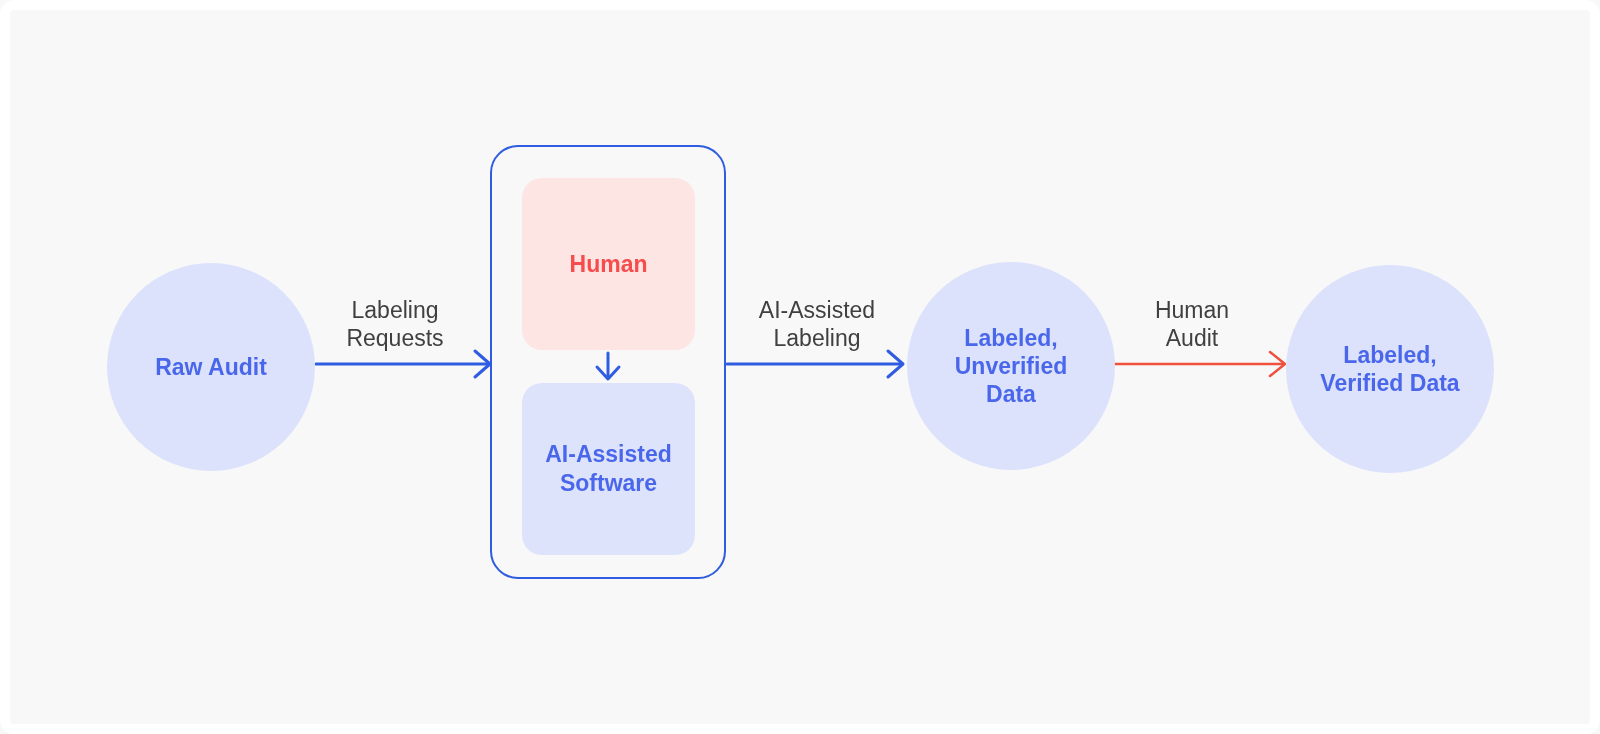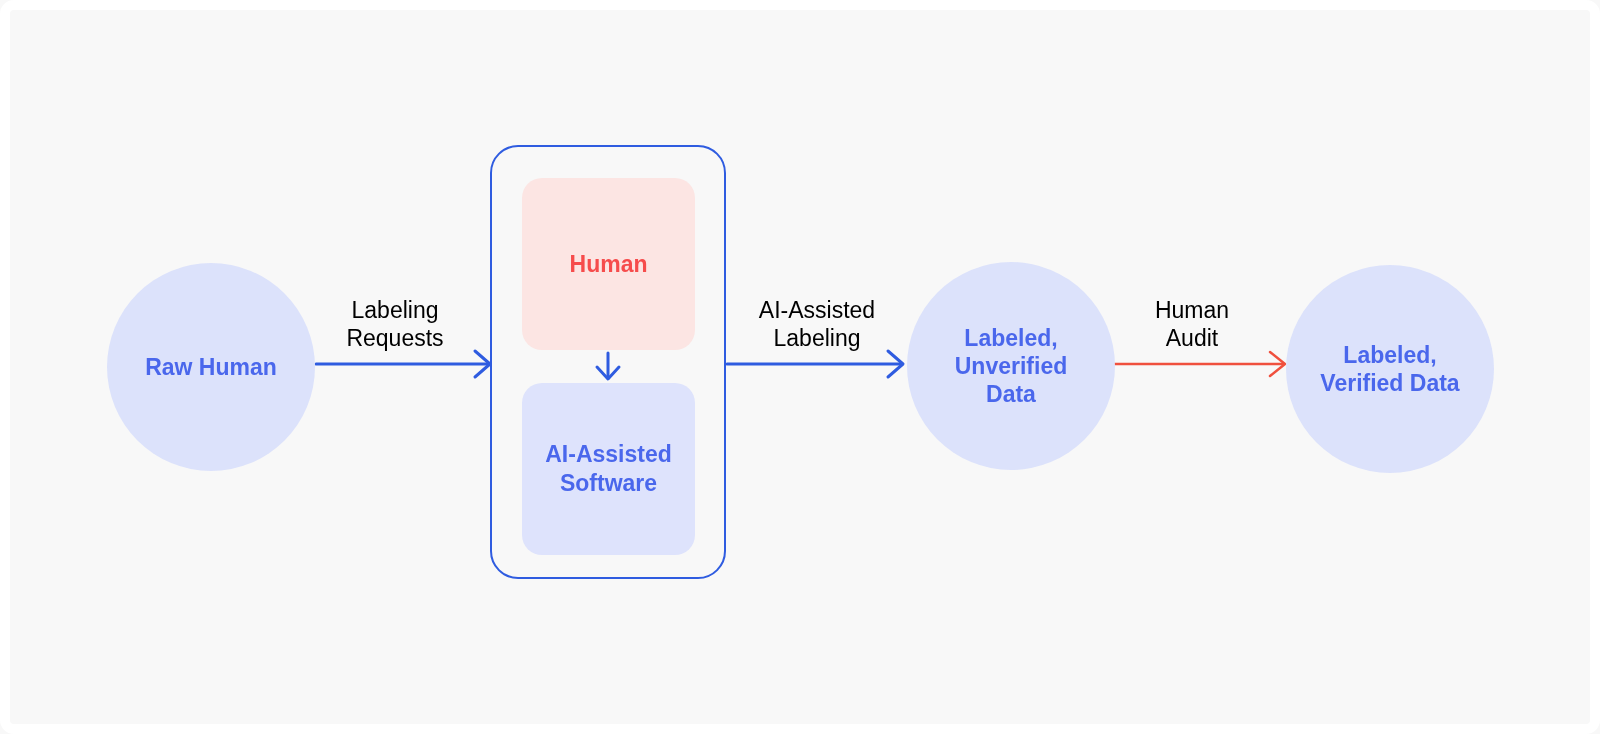--- a/index.html
+++ b/index.html
@@ -87,21 +87,21 @@
     left: 522px;
     top: 383px;
     background: #dee3fc;
   }
   .box-ai .node-label { color: #4a67ec; }
   .edge-label {
     position: absolute;
     transform: translateX(-50%);
     text-align: center;
     font-size: 23px;
-    color: #000000;
+    color: #404040;
     line-height: 28px;
     white-space: pre-line;
     z-index: 10;
   }
 </style>
 </head>
 <body>
 
 <div class="stage">
 
@@ -122,21 +122,21 @@
       <path d="M888 351 L903 364 L888 377"></path>
     </g>
 
     <g stroke="#f0503e" stroke-width="2.5" fill="none" stroke-linecap="round" stroke-linejoin="round">
       <path d="M1112 364 H1283"></path>
       <path d="M1270 352 L1285 364 L1270 376"></path>
     </g>
   </svg>
 
   <div class="node-circle" style="left:107px; top:263px;">
-    <span class="node-label">Raw Human</span>
+    <span class="node-label">Raw Audit</span>
   </div>
 
   <div class="edge-label" style="left:395px; top:296px;">Labeling
 Requests</div>
 
   <div class="loop-container"></div>
 
   <div class="inner-box box-human">
     <span class="node-label">Human</span>
   </div>

